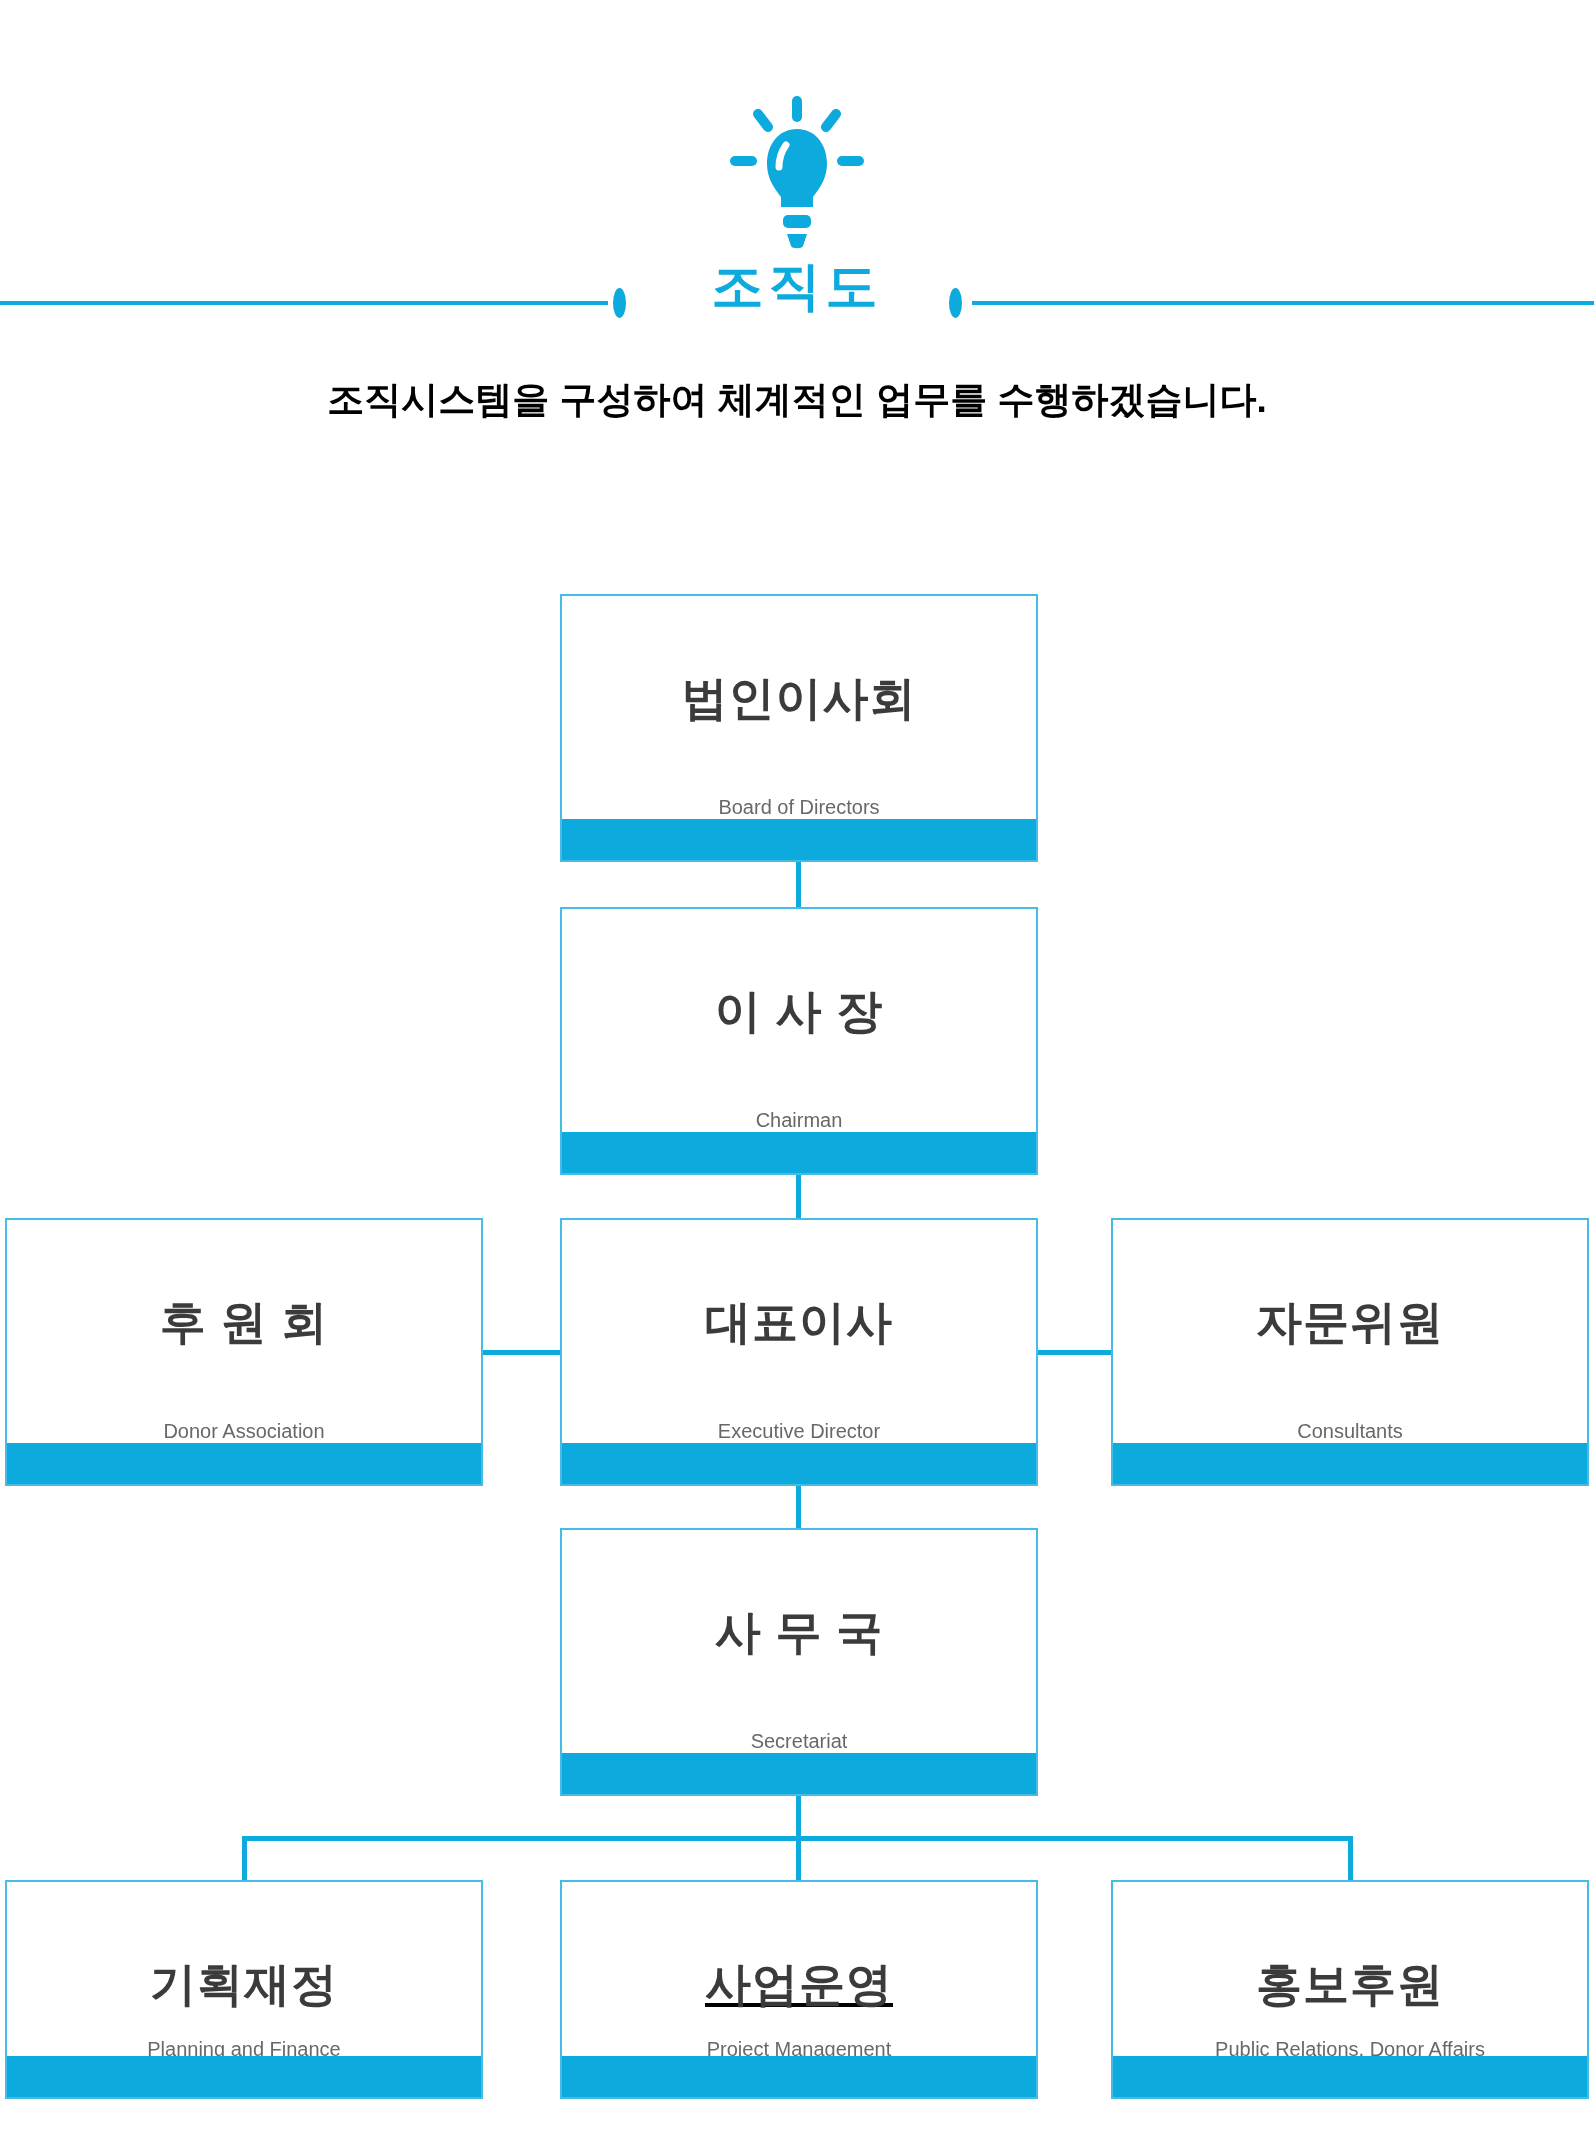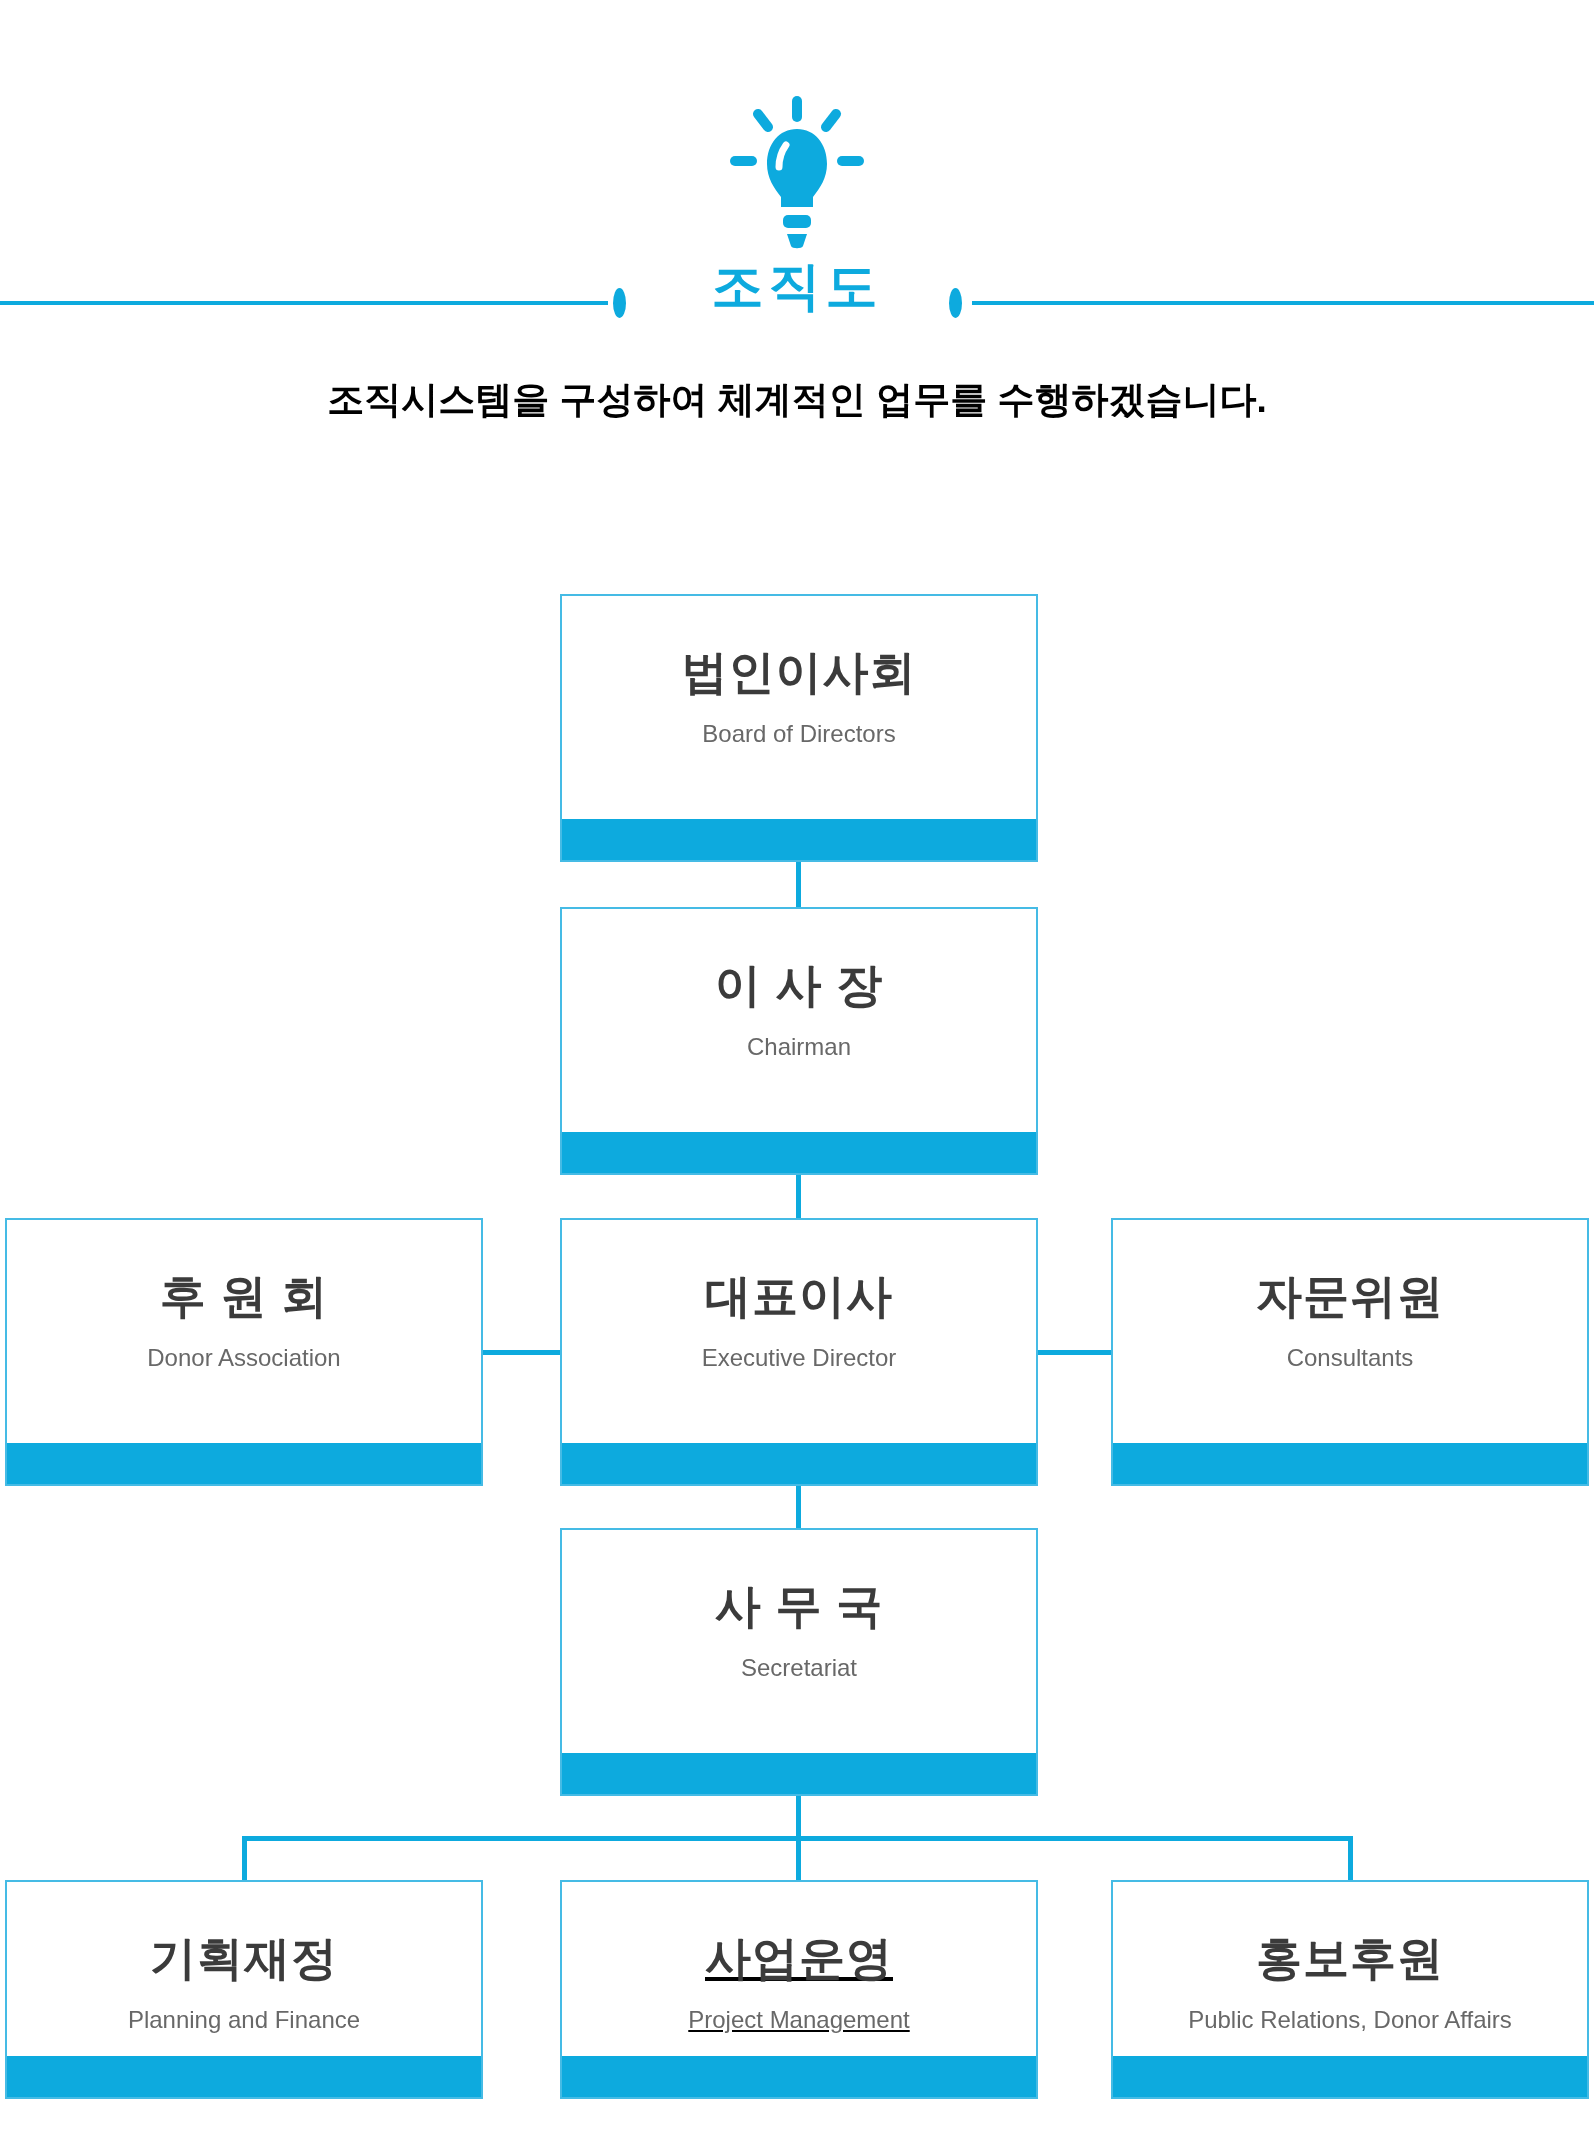--- a/index.html
+++ b/index.html
@@ -48,30 +48,30 @@
 
   
   .node {
     position: absolute; width: 478px; height: 268px;
     background: #fff; border: 2px solid var(--box_border);
   }
   .node.short { height: 219px; }
   .node .content {
     height: calc(100% - 41px);
     display: flex; flex-direction: column;
-    align-items: center; justify-content: flex-start;
-    padding-top: 46px;
+    align-items: center; justify-content: space-between;
+    padding-top: 72px;
   }
   .node .ko {
     font-size: 46px; font-weight: 700; letter-spacing: 1px;
     color: var(--ko_text); white-space: nowrap;
   }
   .node .en {
-    font-size: 24px; color: var(--en_text);
-    margin-top: 16px; white-space: nowrap;
+    font-size: 20px; color: var(--en_text);
+    margin-top: 22px; white-space: nowrap;
   }
   .node .bar {
     position: absolute; left: 0; right: 0; bottom: 0;
     height: 41px; background: var(--accent);
   }
 
   .conn { position: absolute; background: var(--accent); }
   .conn.v { width: 5px; }
   .conn.h { height: 5px; }
 

